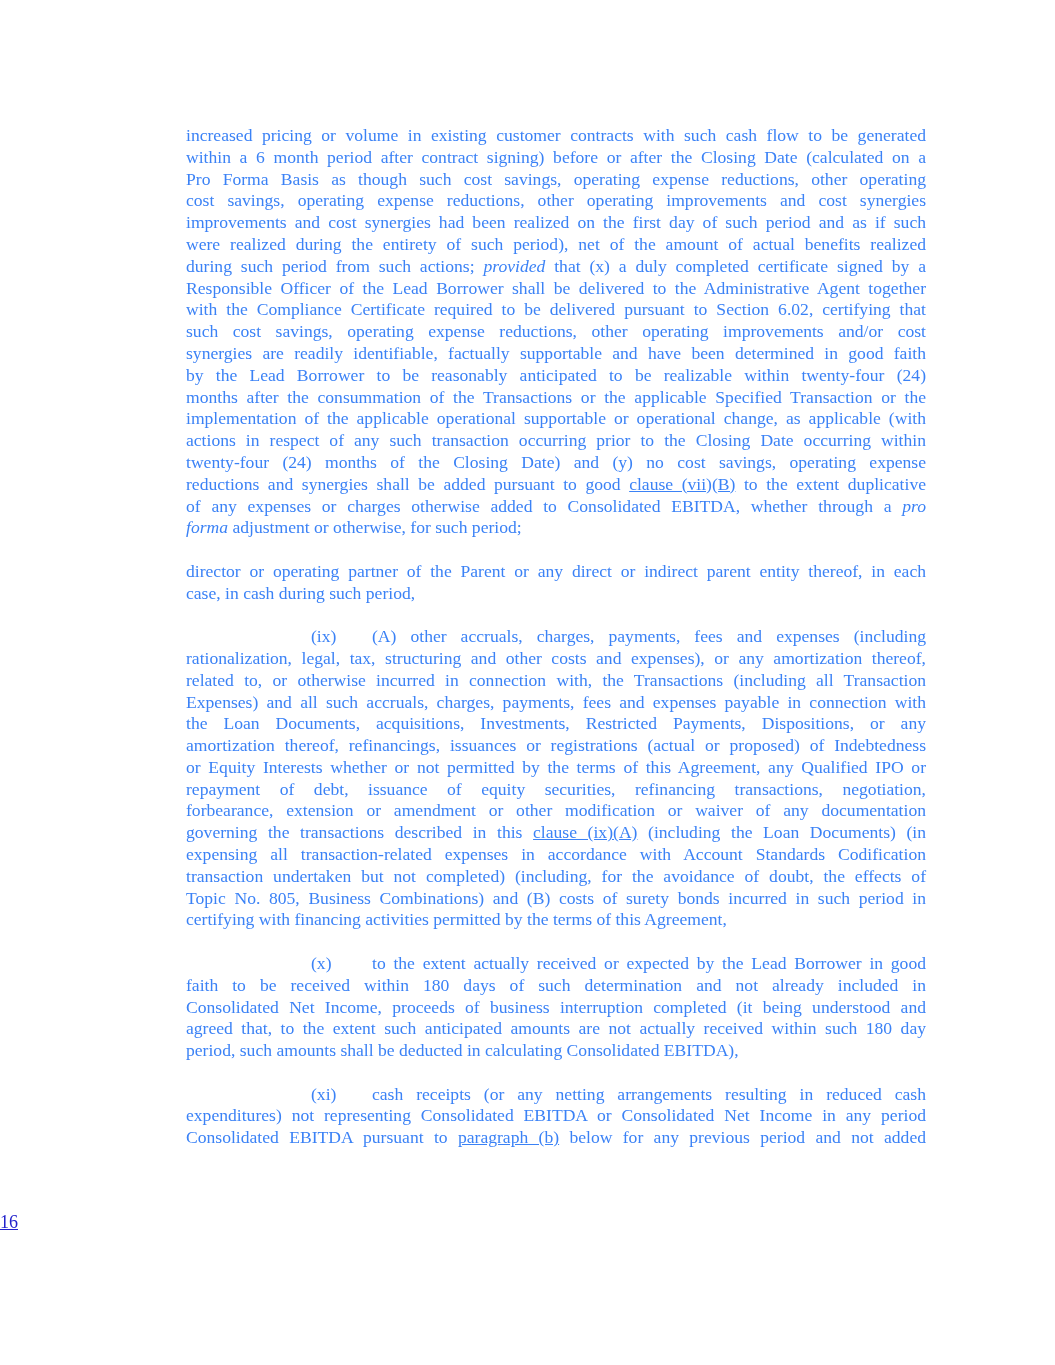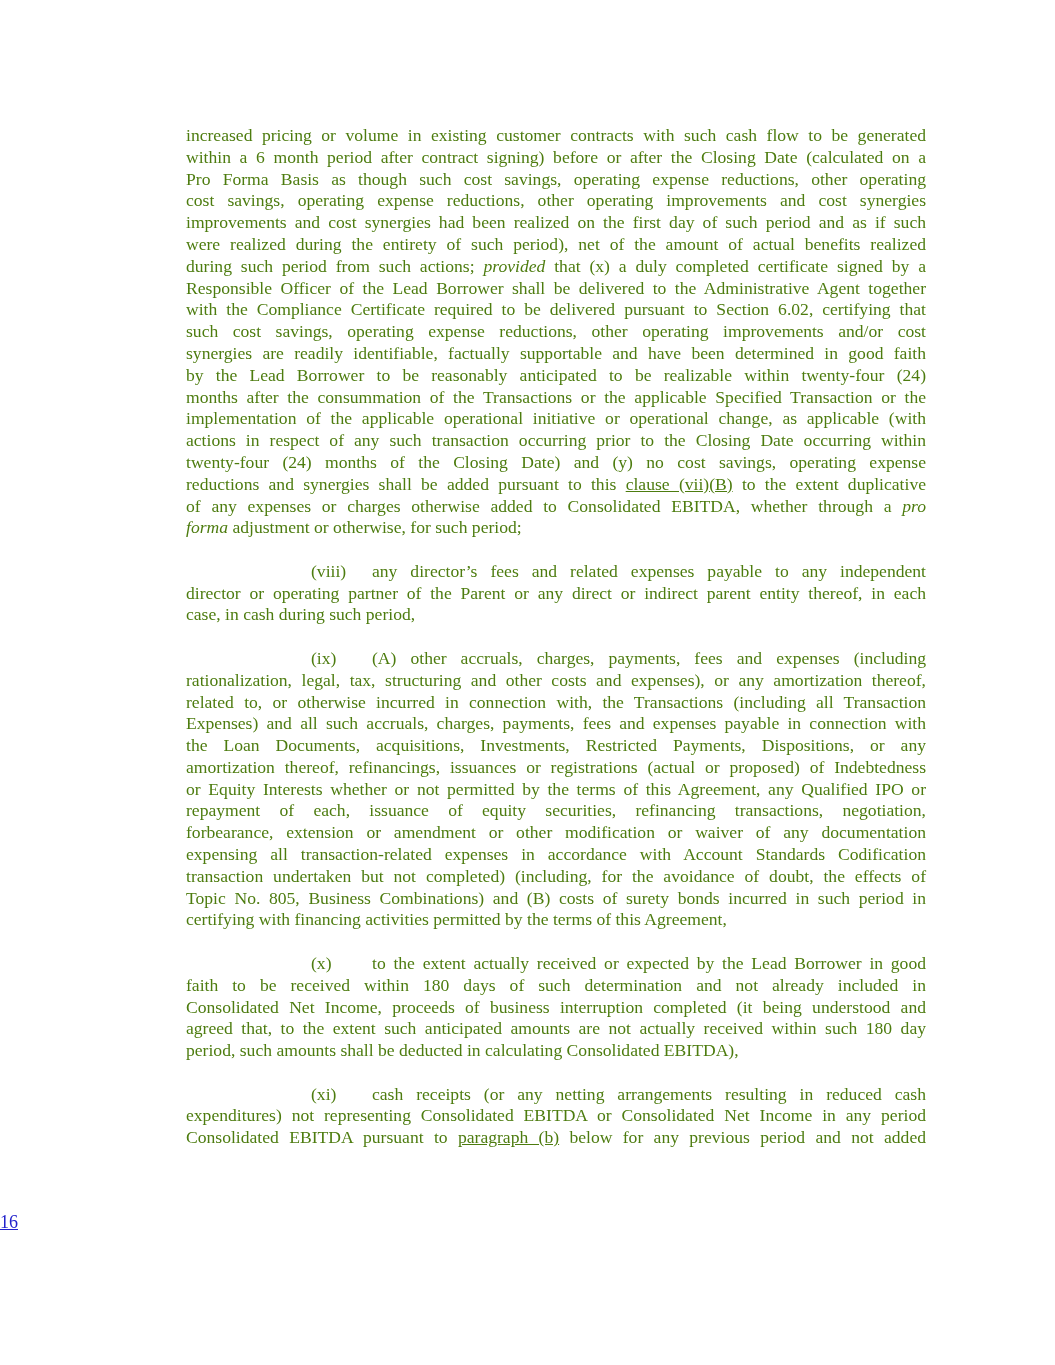--- a/index.html
+++ b/index.html
@@ -1,19 +1,19 @@
 <!DOCTYPE html>
 <html><head>
 <meta charset="utf-8">
 <style>
   html, body { margin: 0; padding: 0; background: #ffffff; }
   body { width: 1055px; height: 1365px; position: relative; overflow: hidden; }
   .page {
     position: absolute; left: 186px; top: 125px; width: 740px;
-    font-family: "Liberation Serif", serif; font-size: 17.6px; color: #4d7c0f;
+    font-family: "Liberation Serif", serif; font-size: 17.6px; color: #3b82f6;
   }
   .para { margin: 0 0 21.7px 0; }
   .line {
     display: block; height: 21.8px; line-height: 21.8px;
     text-align: justify; text-align-last: justify; white-space: nowrap;
   }
   .line.last { text-align-last: left; }
   .line.first-ind { padding-left: 125px; }
   .label { display: inline-block; width: 61px; }
   .u { text-decoration: underline; }
@@ -36,44 +36,44 @@
     <span class="line">cost savings, operating expense reductions, other operating improvements and cost synergies</span>
     <span class="line">improvements and cost synergies had been realized on the first day of such period and as if such</span>
     <span class="line">were realized during the entirety of such period), net of the amount of actual benefits realized</span>
     <span class="line"><span>during such period from such actions; </span><span class="i">provided</span><span> that (x) a duly completed certificate signed by a</span></span>
     <span class="line">Responsible Officer of the Lead Borrower shall be delivered to the Administrative Agent together</span>
     <span class="line">with the Compliance Certificate required to be delivered pursuant to Section 6.02, certifying that</span>
     <span class="line">such cost savings, operating expense reductions, other operating improvements and/or cost</span>
     <span class="line">synergies are readily identifiable, factually supportable and have been determined in good faith</span>
     <span class="line">by the Lead Borrower to be reasonably anticipated to be realizable within twenty-four (24)</span>
     <span class="line">months after the consummation of the Transactions or the applicable Specified Transaction or the</span>
-    <span class="line">implementation of the applicable operational initiative or operational change, as applicable (with</span>
+    <span class="line">implementation of the applicable operational supportable or operational change, as applicable (with</span>
     <span class="line">actions in respect of any such transaction occurring prior to the Closing Date occurring within</span>
     <span class="line">twenty-four (24) months of the Closing Date) and (y) no cost savings, operating expense</span>
-    <span class="line"><span>reductions and synergies shall be added pursuant to this </span><span class="u">clause (vii)(B)</span><span> to the extent duplicative</span></span>
+    <span class="line"><span>reductions and synergies shall be added pursuant to good </span><span class="u">clause (vii)(B)</span><span> to the extent duplicative</span></span>
     <span class="line"><span>of any expenses or charges otherwise added to Consolidated EBITDA, whether through a </span><span class="i">pro</span></span>
     <span class="line last"><span class="i">forma</span><span> adjustment or otherwise, for such period;</span></span>
   </div>
 
   <div class="para">
-    <span class="line first-ind"><span class="label">(viii)</span><span>any director’s fees and related expenses payable to any independent</span></span>
     <span class="line">director or operating partner of the Parent or any direct or indirect parent entity thereof, in each</span>
     <span class="line last">case, in cash during such period,</span>
   </div>
 
   <div class="para">
     <span class="line first-ind"><span class="label">(ix)</span><span>(A) other accruals, charges, payments, fees and expenses (including</span></span>
     <span class="line">rationalization, legal, tax, structuring and other costs and expenses), or any amortization thereof,</span>
     <span class="line">related to, or otherwise incurred in connection with, the Transactions (including all Transaction</span>
     <span class="line">Expenses) and all such accruals, charges, payments, fees and expenses payable in connection with</span>
     <span class="line">the Loan Documents, acquisitions, Investments, Restricted Payments, Dispositions, or any</span>
     <span class="line">amortization thereof, refinancings, issuances or registrations (actual or proposed) of Indebtedness</span>
     <span class="line">or Equity Interests whether or not permitted by the terms of this Agreement, any Qualified IPO or</span>
-    <span class="line">repayment of each, issuance of equity securities, refinancing transactions, negotiation,</span>
+    <span class="line">repayment of debt, issuance of equity securities, refinancing transactions, negotiation,</span>
     <span class="line">forbearance, extension or amendment or other modification or waiver of any documentation</span>
+    <span class="line"><span>governing the transactions described in this </span><span class="u">clause (ix)(A)</span><span> (including the Loan Documents) (in</span></span>
     <span class="line">expensing all transaction-related expenses in accordance with Account Standards Codification</span>
     <span class="line">transaction undertaken but not completed) (including, for the avoidance of doubt, the effects of</span>
     <span class="line">Topic No. 805, Business Combinations) and (B) costs of surety bonds incurred in such period in</span>
     <span class="line last">certifying with financing activities permitted by the terms of this Agreement,</span>
   </div>
 
   <div class="para">
     <span class="line first-ind"><span class="label">(x)</span><span>to the extent actually received or expected by the Lead Borrower in good</span></span>
     <span class="line">faith to be received within 180 days of such determination and not already included in</span>
     <span class="line">Consolidated Net Income, proceeds of business interruption completed (it being understood and</span>

